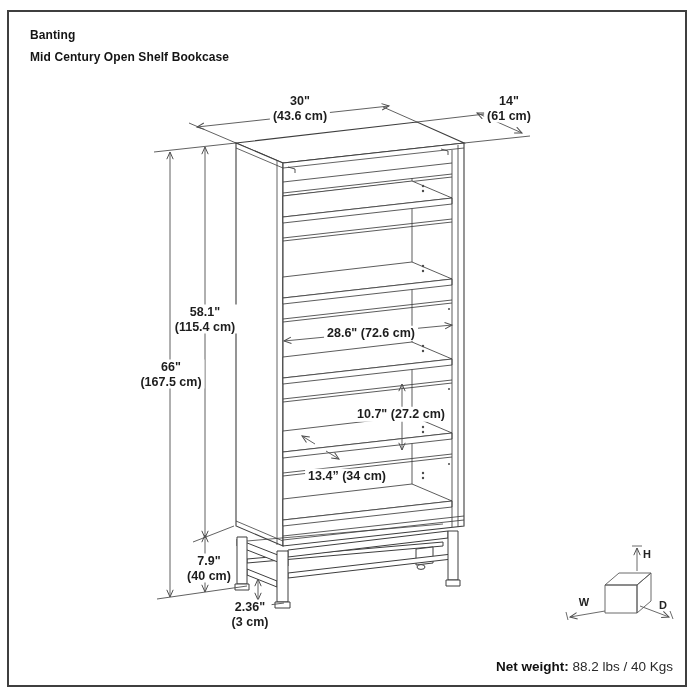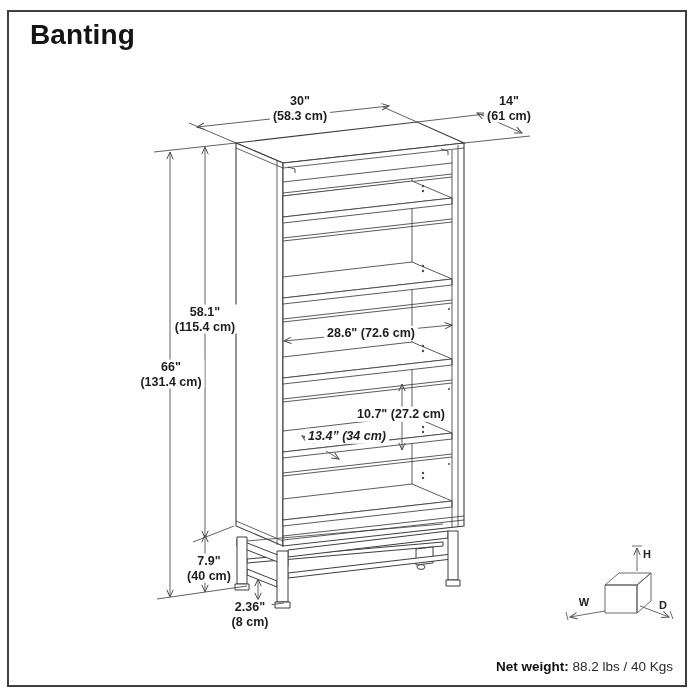--- a/index.html
+++ b/index.html
@@ -7,21 +7,21 @@
     width:700px;height:700px;position:relative;background:#ffffff;
     font-family:"Liberation Sans", sans-serif;overflow:hidden;
     -webkit-font-smoothing:antialiased;
   }
   .frame{
     position:absolute;left:7px;top:10px;width:680px;height:677px;
     border:2px solid #3f3f3f;box-sizing:border-box;pointer-events:none;
   }
   .title{
     position:absolute;left:30px;top:24px;
-    font-size:28px;font-weight:700;color:#141414;line-height:22px;letter-spacing:.1px;
+    font-size:12px;font-weight:700;color:#141414;line-height:22px;letter-spacing:.1px;
   }
   svg.drawing{position:absolute;left:0;top:0;}
   .dim{
     position:absolute;transform:translate(-50%,-50%);
     text-align:center;font-weight:700;font-size:12.5px;line-height:14.5px;
     color:#1d1d1d;background:#ffffff;padding:0 3px;white-space:nowrap;
   }
   .cube-label{
     position:absolute;transform:translate(-50%,-50%);
     font-weight:700;font-size:11px;color:#222;background:transparent;
@@ -31,20 +31,21 @@
   }
   .netweight b{color:#111;font-weight:700;}
 </style>
 </head>
 <body>
 
 <div class="frame"></div>
 
 <div class="title">
   <div>Banting</div>
+  <div>Mid Century Open Shelf Bookcase</div>
 </div>
 
 <svg class="drawing" width="700" height="700" viewBox="0 0 700 700">
   <defs>
     <marker id="arr" markerUnits="userSpaceOnUse" markerWidth="10" markerHeight="10" refX="8" refY="4" orient="auto-start-reverse">
       <path d="M0.8,0.8 L8,4 L0.8,7.2" fill="none" stroke="#4f4f4f" stroke-width="1"></path>
     </marker>
   </defs>
 
   <g stroke="#3e3e3e" stroke-width="1.1" fill="none">
@@ -173,43 +174,43 @@
     <path d="M632,546 L642,546"></path>
     <path d="M605,611 L570,617" marker-end="url(#arr)"></path>
     <path d="M566,612 L568,620"></path>
     <path d="M640,606 L669,617" marker-end="url(#arr)"></path>
     <path d="M670,611 L673,619"></path>
   </g>
 </svg>
 
 <div class="dim" style="left:300px;top:108px;">
   <div>30"</div>
-  <div>(58.3 cm)</div>
+  <div>(43.6 cm)</div>
 </div>
 <div class="dim" style="left:509px;top:108px;">
   <div>14"</div>
   <div>(61 cm)</div>
 </div>
 <div class="dim" style="left:205px;top:319px;">
   <div>58.1"</div>
   <div>(115.4 cm)</div>
 </div>
 <div class="dim" style="left:171px;top:374px;">
   <div>66"</div>
-  <div>(131.4 cm)</div>
+  <div>(167.5 cm)</div>
 </div>
 <div class="dim" style="left:371px;top:333px;">28.6" (72.6 cm)</div>
 <div class="dim" style="left:401px;top:414px;">10.7" (27.2 cm)</div>
-<div class="dim" style="left:347px;top:436px;font-style:italic;">13.4” (34 cm)</div>
+<div class="dim" style="left:347px;top:476px;">13.4” (34 cm)</div>
 <div class="dim" style="left:209px;top:568px;">
   <div>7.9"</div>
   <div>(40 cm)</div>
 </div>
 <div class="dim" style="left:250px;top:614px;">
   <div>2.36"</div>
-  <div>(8 cm)</div>
+  <div>(3 cm)</div>
 </div>
 
 <div class="cube-label" style="left:647px;top:554px;">H</div>
 <div class="cube-label" style="left:584px;top:602px;">W</div>
 <div class="cube-label" style="left:663px;top:605px;">D</div>
 
 <div class="netweight"><b>Net weight:</b><span> 88.2 lbs / 40 Kgs</span></div>
 
 </body></html>

